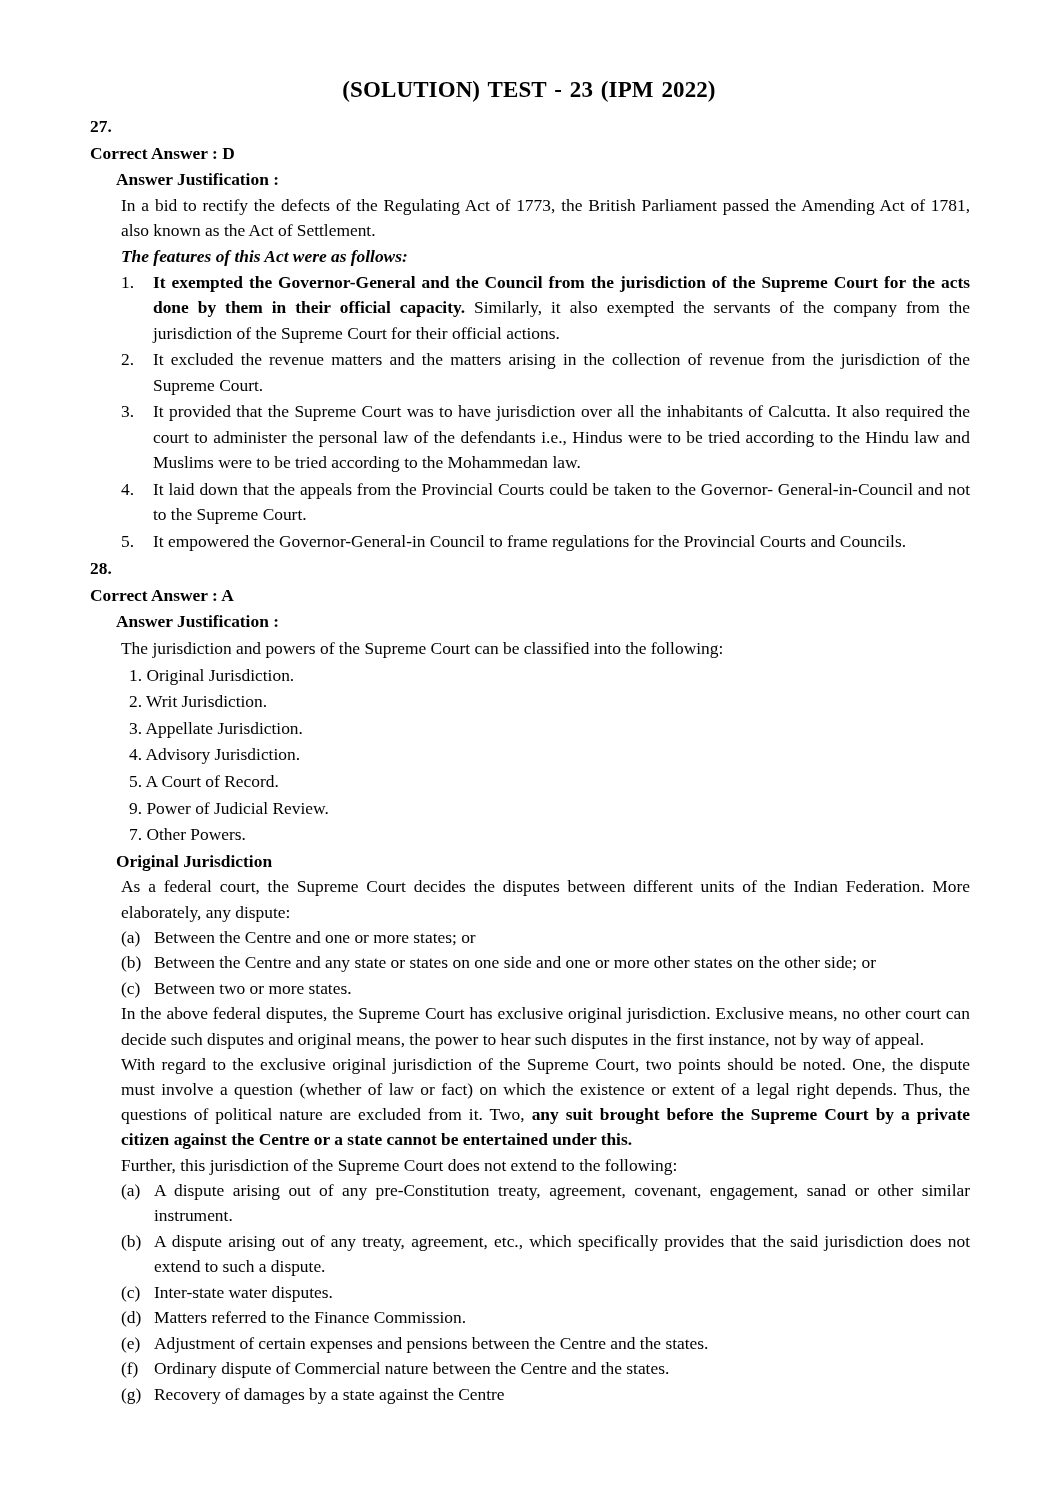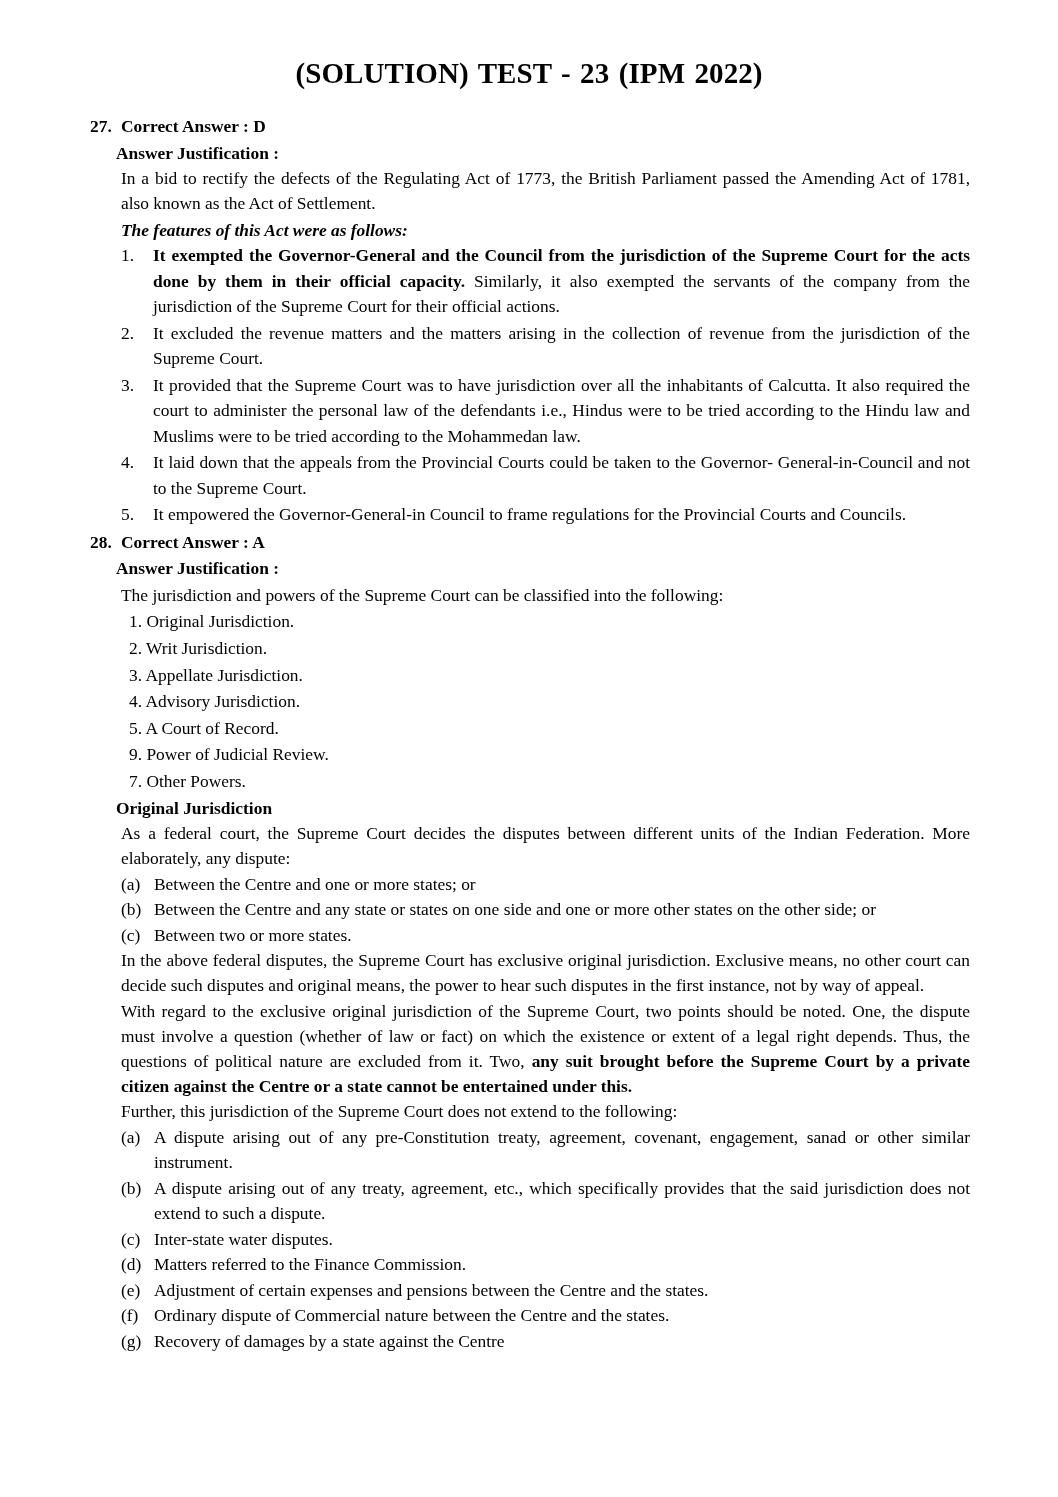--- a/index.html
+++ b/index.html
@@ -2,26 +2,26 @@
 <html><head>
 <meta charset="utf-8">
 <style>
   html, body { margin: 0; padding: 0; background: #ffffff; }
   body {
     width: 1058px; height: 1497px; position: relative; overflow: hidden;
     font-family: "Liberation Serif", "DejaVu Serif", serif;
     color: #000; font-size: 17.4px;
   }
   .title {
-    position: absolute; top: 57px; left: 0; width: 1058px; text-align: center;
-    font-weight: bold; font-size: 29px; letter-spacing: 0.1px; word-spacing: 2px;
+    position: absolute; top: 77px; left: 0; width: 1058px; text-align: center;
+    font-weight: bold; font-size: 23px; letter-spacing: 0.1px; word-spacing: 2px;
   }
   .page { position: absolute; left: 90px; top: 113px; width: 880px; }
   .line { line-height: 26.6px; }
-  .qhead { font-weight: bold; display: flex; }
+  .qhead { font-weight: bold; display: flex; flex-direction: column; }
   .qnum { width: 31px; flex: none; }
   .indent { margin-left: 31px; }
   .bold { font-weight: bold; margin-left: 26px; }
   .bi { font-weight: bold; font-style: italic; }
   .item { display: flex; margin-left: 31px; text-align: justify; line-height: 25.5px; margin-bottom: 1px; }
   .item .n { width: 32px; flex: none; }
   .item .t { flex: 1; }
   .alpha { display: flex; margin-left: 31px; text-align: justify; line-height: 25.5px; }
   .alpha .n { width: 33px; flex: none; }
   .alpha .t { flex: 1; }

